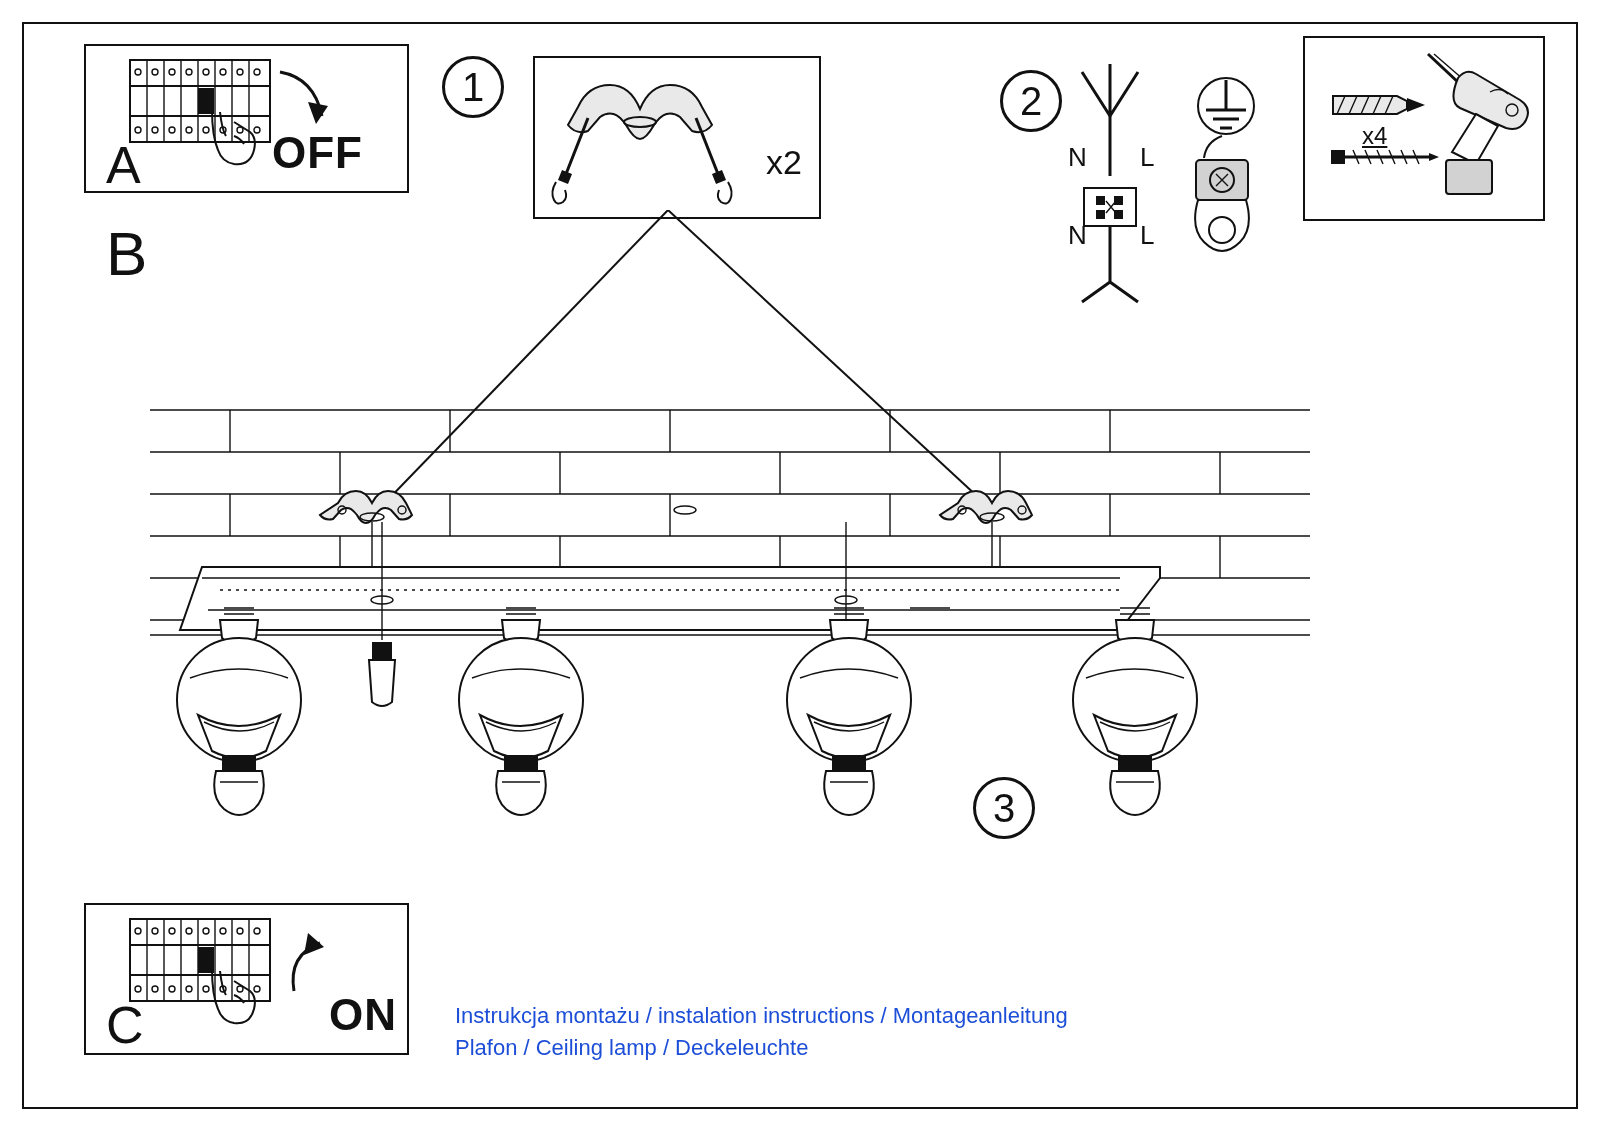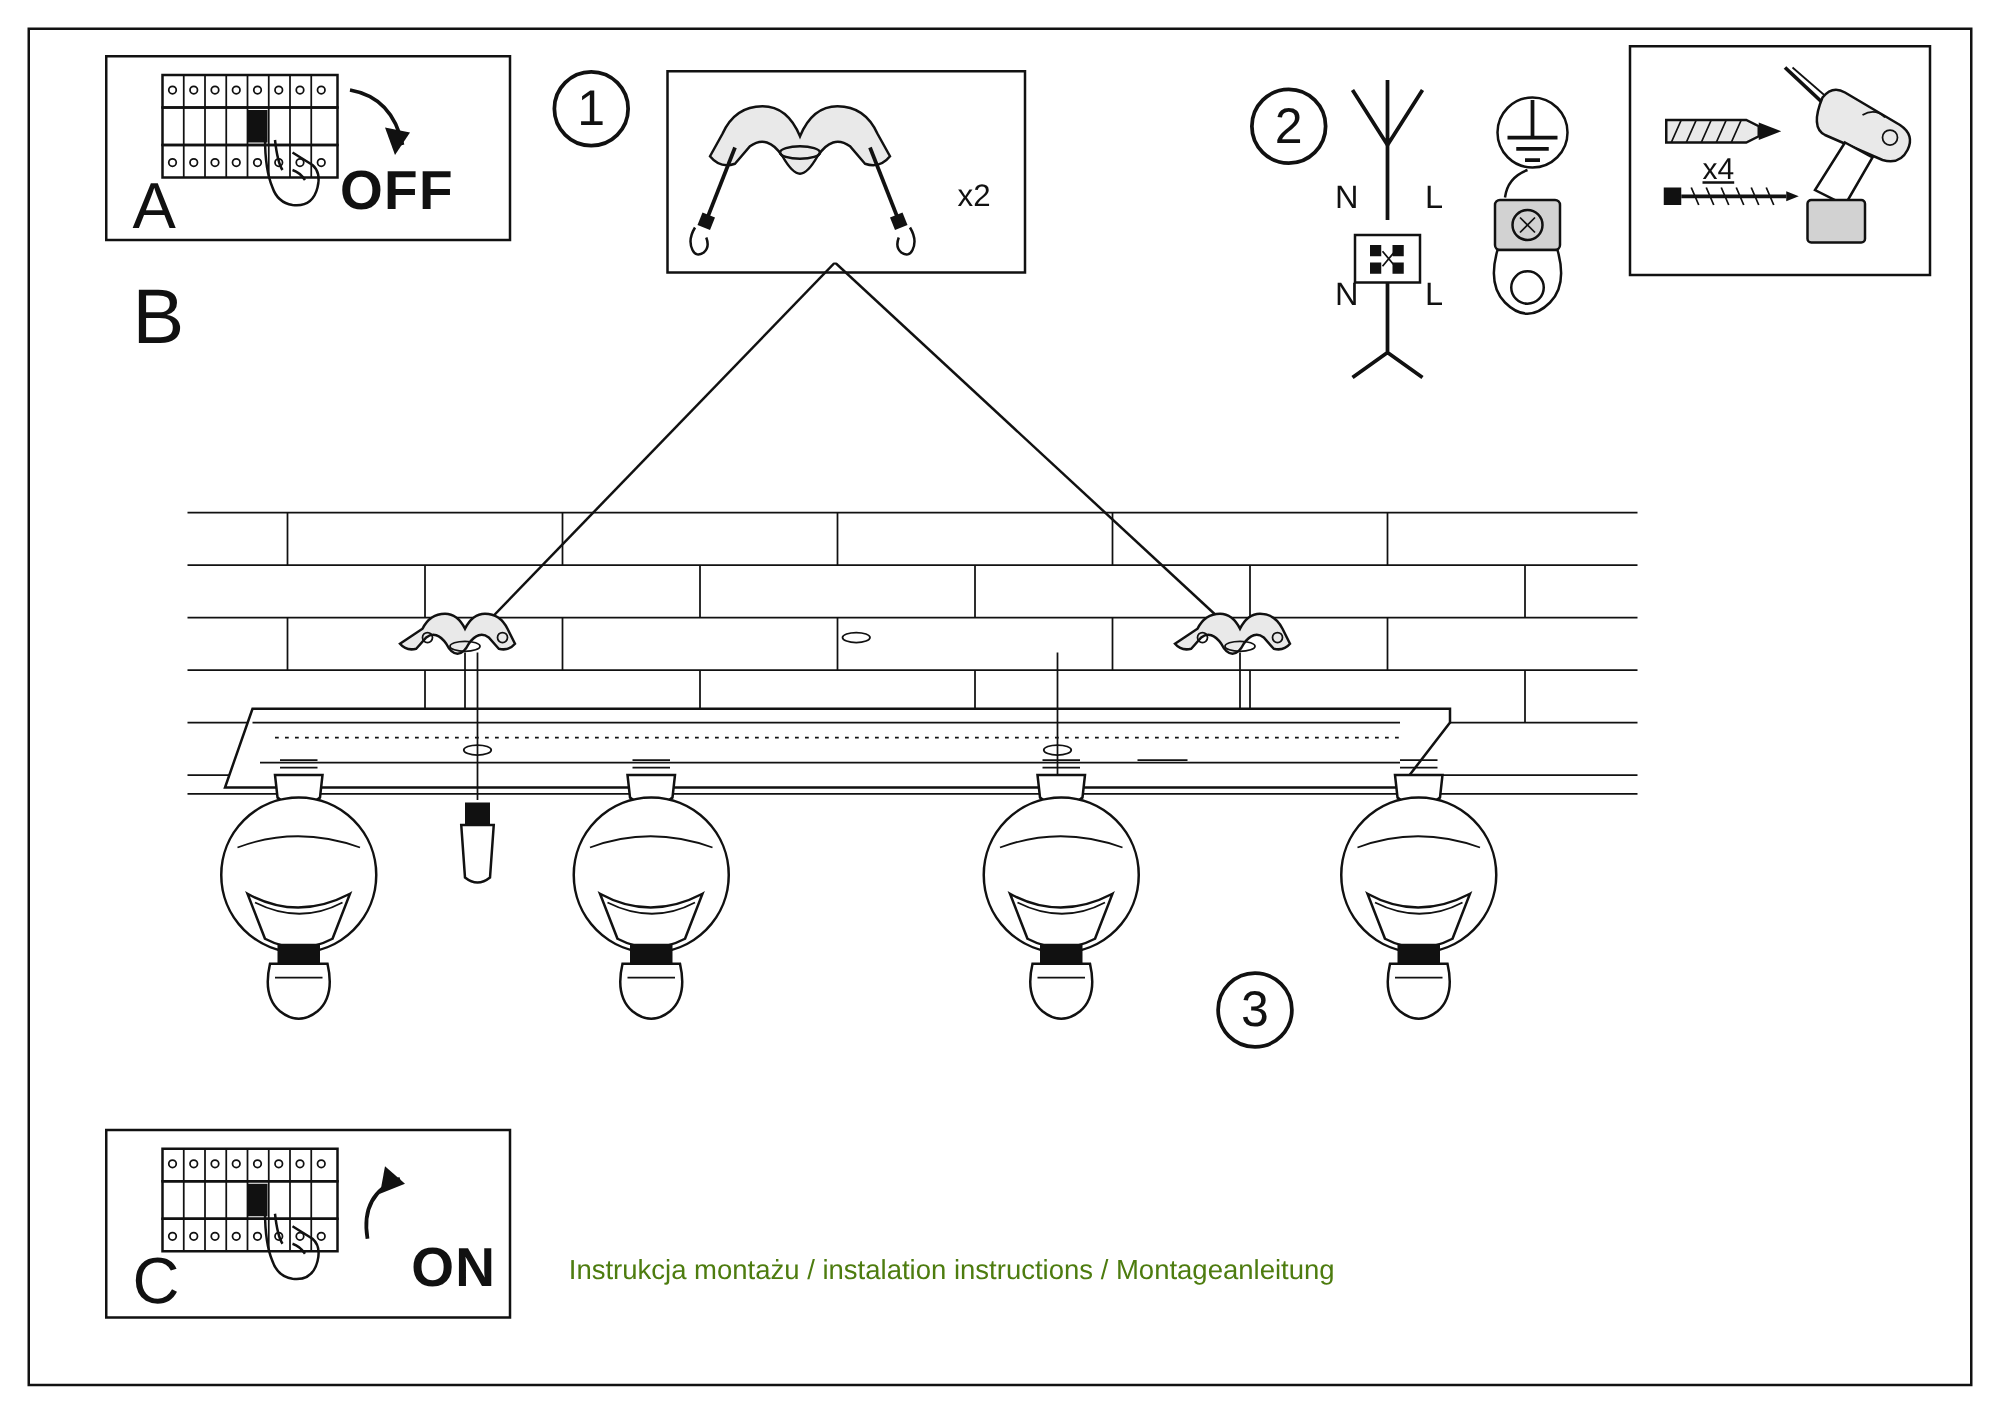--- a/index.html
+++ b/index.html
@@ -57,21 +57,21 @@
     display: flex;
     align-items: center;
     justify-content: center;
     font-size: 40px;
     background: #fff;
   }
   .cap {
     position: absolute;
     font-size: 22px;
     line-height: 32px;
-    color: #4d7c0f;
+    color: #1d4ed8;
   }
   svg { display: block; }
   .ln { fill: none; stroke: #111; stroke-width: 2; }
   .ln-thin { fill: none; stroke: #111; stroke-width: 1.4; }
   .ln-thick { fill: none; stroke: #111; stroke-width: 3; }
   .fillblk { fill: #111; stroke: none; }
   .fillwht { fill: #fff; stroke: #111; stroke-width: 2; }
   .fillgry { fill: #e9e9e9; stroke: #111; stroke-width: 2; }
   .fillgry2 { fill: #d2d2d2; stroke: #111; stroke-width: 2; }
 </style>
@@ -128,21 +128,21 @@
     <path class="ln-thick" d="M8 10 q34 6 42 44"></path>
     <path class="fillblk" d="M44 62 l12 -18 l-20 -4 z"></path>
   </svg>
 
   <div class="lbl big-letter" style="left:106px; top:218px; font-size:62px;">B</div>
 
   <div class="step-circle" style="left:442px; top:56px; width:62px; height:62px;">
     <span>1</span>
   </div>
   <div class="box" style="left:533px; top:56px; width:288px; height:163px;"></div>
-  <div class="lbl" style="left:766px; top:143px; font-size:25px;">x2</div>
+  <div class="lbl" style="left:766px; top:143px; font-size:34px;">x2</div>
 
   <svg style="position:absolute; left:548px; top:62px;" width="210" height="150" viewBox="0 0 210 150">
     <path class="fillgry" d="M30 45 q10 -22 32 -22 q20 0 30 24 q10 -24 30 -24 q22 0 32 22 l10 18 q-8 10 -20 6 l-12 -14 q-14 -10 -26 8 q-8 14 -14 14 q-6 0 -14 -14 q-12 -18 -26 -8 l-12 14 q-12 4 -20 -6 z"></path>
     <ellipse class="ln" cx="92" cy="60" rx="16" ry="5"></ellipse>
 
     <line class="ln-thick" x1="40" y1="56" x2="18" y2="112"></line>
     <path class="fillblk" d="M14 108 l10 4 l-4 10 l-10 -4 z"></path>
     <path class="ln" d="M8 120 q-6 10 -2 18 q3 6 9 2 q5 -4 2 -12"></path>
 
     <line class="ln-thick" x1="148" y1="56" x2="170" y2="112"></line>
@@ -394,15 +394,16 @@
     <path class="ln" d="M114 84 q6 2 10 8"></path>
   </svg>
 
   <svg style="position:absolute; left:272px; top:925px;" width="76" height="76" viewBox="0 0 76 76">
     <path class="ln-thick" d="M22 66 q-6 -36 26 -48"></path>
     <path class="fillblk" d="M36 8 l16 14 l-20 8 z"></path>
   </svg>
 
   <div class="cap" style="left:455px; top:1000px; width:700px;">
     <div>Instrukcja montażu / instalation instructions / Montageanleitung</div>
+    <div>Plafon / Ceiling lamp / Deckeleuchte</div>
   </div>
 
 </div>
 
 </body></html>

